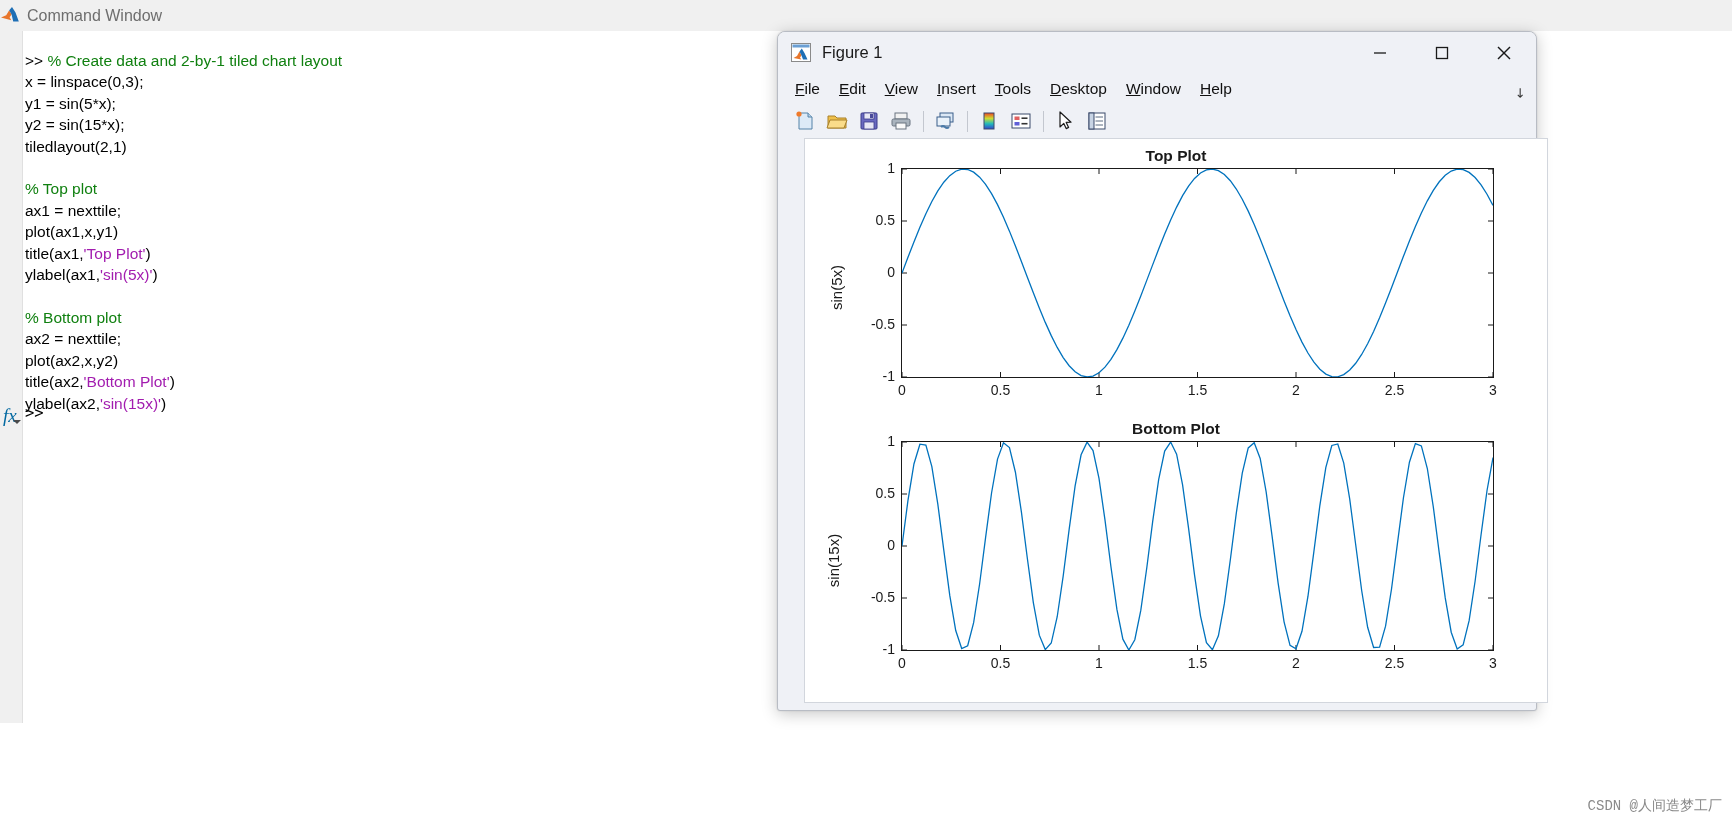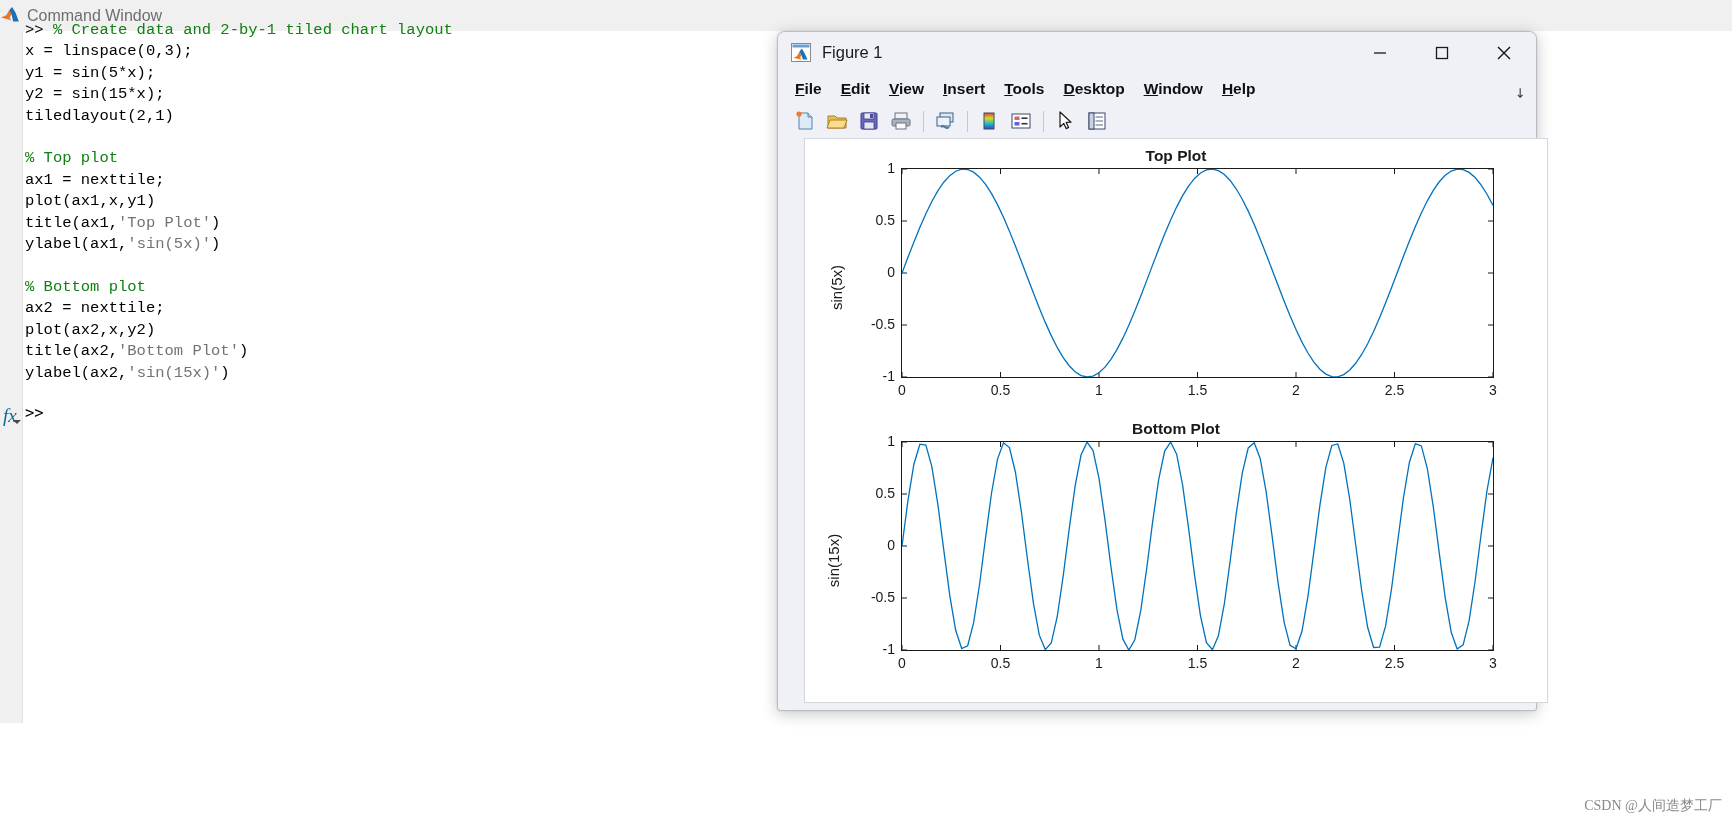--- a/index.html
+++ b/index.html
@@ -26,27 +26,27 @@
     font-size:16px; color:#6e6e6e; font-family:"Liberation Sans", sans-serif;
   }
   .mlicon {
     width:20px; height:19px; position:relative; display:inline-block;
   }
   #cmd-gutter {
     position:absolute; left:0; top:31px; width:23px; height:692px;
     background:#f0f0f0; border-right:1px solid #e0e0e0;
   }
   #cmd-text {
-    position:absolute; left:25px; top:20px;
-    font-family:Liberation Mono, monospace;
+    position:absolute; left:25px; top:50px;
+    font-family:Liberation Sans, sans-serif;
     font-size:15.5px; line-height:21.4px;
     color:#000000; white-space:pre;
   }
   .tok-comment { color:#108010; }
-  .tok-string  { color:#737373; }
+  .tok-string  { color:#a21caf; }
   .tok-plain   { color:#000000; }
   #fx-icon {
     position:absolute; left:3px; top:405px;
     font-family:"Liberation Serif", serif;
     font-style:italic; font-size:19px; color:#0369a1;
   }
   #fx-caret {
     position:absolute; left:13px; top:420px;
     width:0; height:0;
     border-left:4px solid transparent; border-right:4px solid transparent;
@@ -90,21 +90,20 @@
 
   #fig-menubar {
     position:absolute; left:0; top:41px; width:100%; height:31px;
     background:#eff1f6;
     display:flex; align-items:center; padding-left:17px;
   }
   .menu-item {
     font-size:15.5px; color:#101010; margin-right:19px;
     font-family:"Liberation Sans", sans-serif; cursor:default;
     white-space:nowrap;
-    font-weight:bold;
   }
   .menu-item u { text-decoration:underline; text-underline-offset:1px; }
   #menu-overflow {
     position:absolute; right:10px; top:12px;
     font-size:13px; color:#333; transform:rotate(45deg);
   }
 
   #fig-toolbar {
     position:absolute; left:0; top:72px; width:100%; height:34px;
     background:#eff1f6;
@@ -150,21 +149,21 @@
   .axes-box {
     position:absolute;
     border:1px solid #1a1a1a;
     background:#ffffff;
     overflow:hidden;
   }
 
   #watermark {
     position:absolute; right:10px; bottom:8px;
     font-size:14px; color:#8a8a8a;
-    font-family:Liberation Serif, serif;
+    font-family:Liberation Mono, monospace;
   }
 </style>
 </head>
 <body>
 
 <div id="cmd-window">
 
   <div id="cmd-titlebar">
     <span class="mlicon">
       <svg width="20" height="19" viewBox="0 0 20 19">

